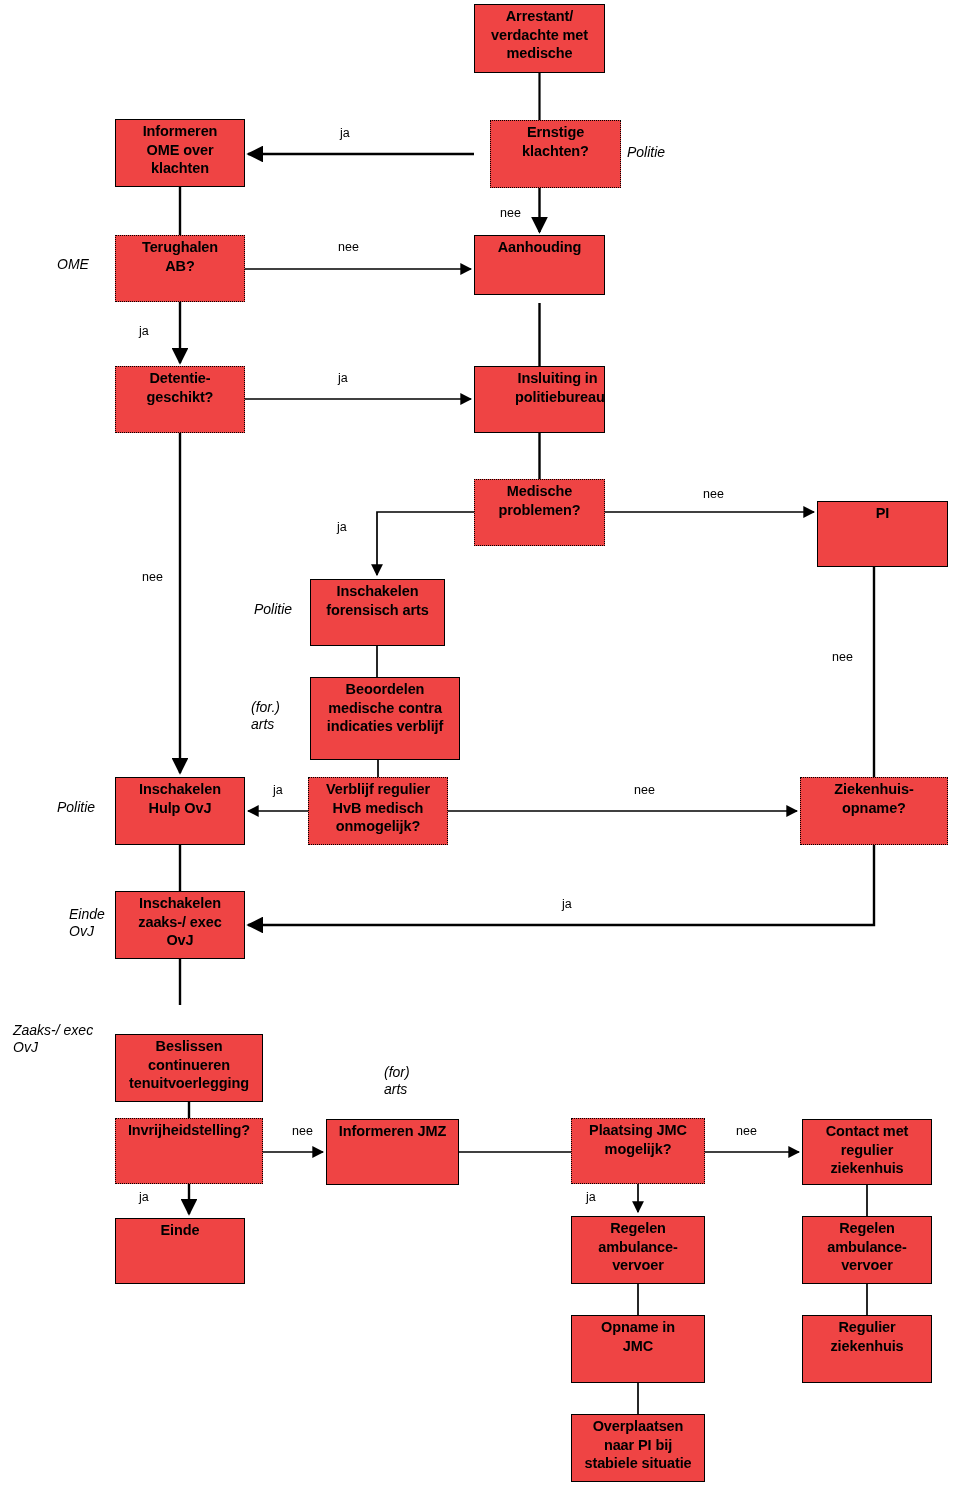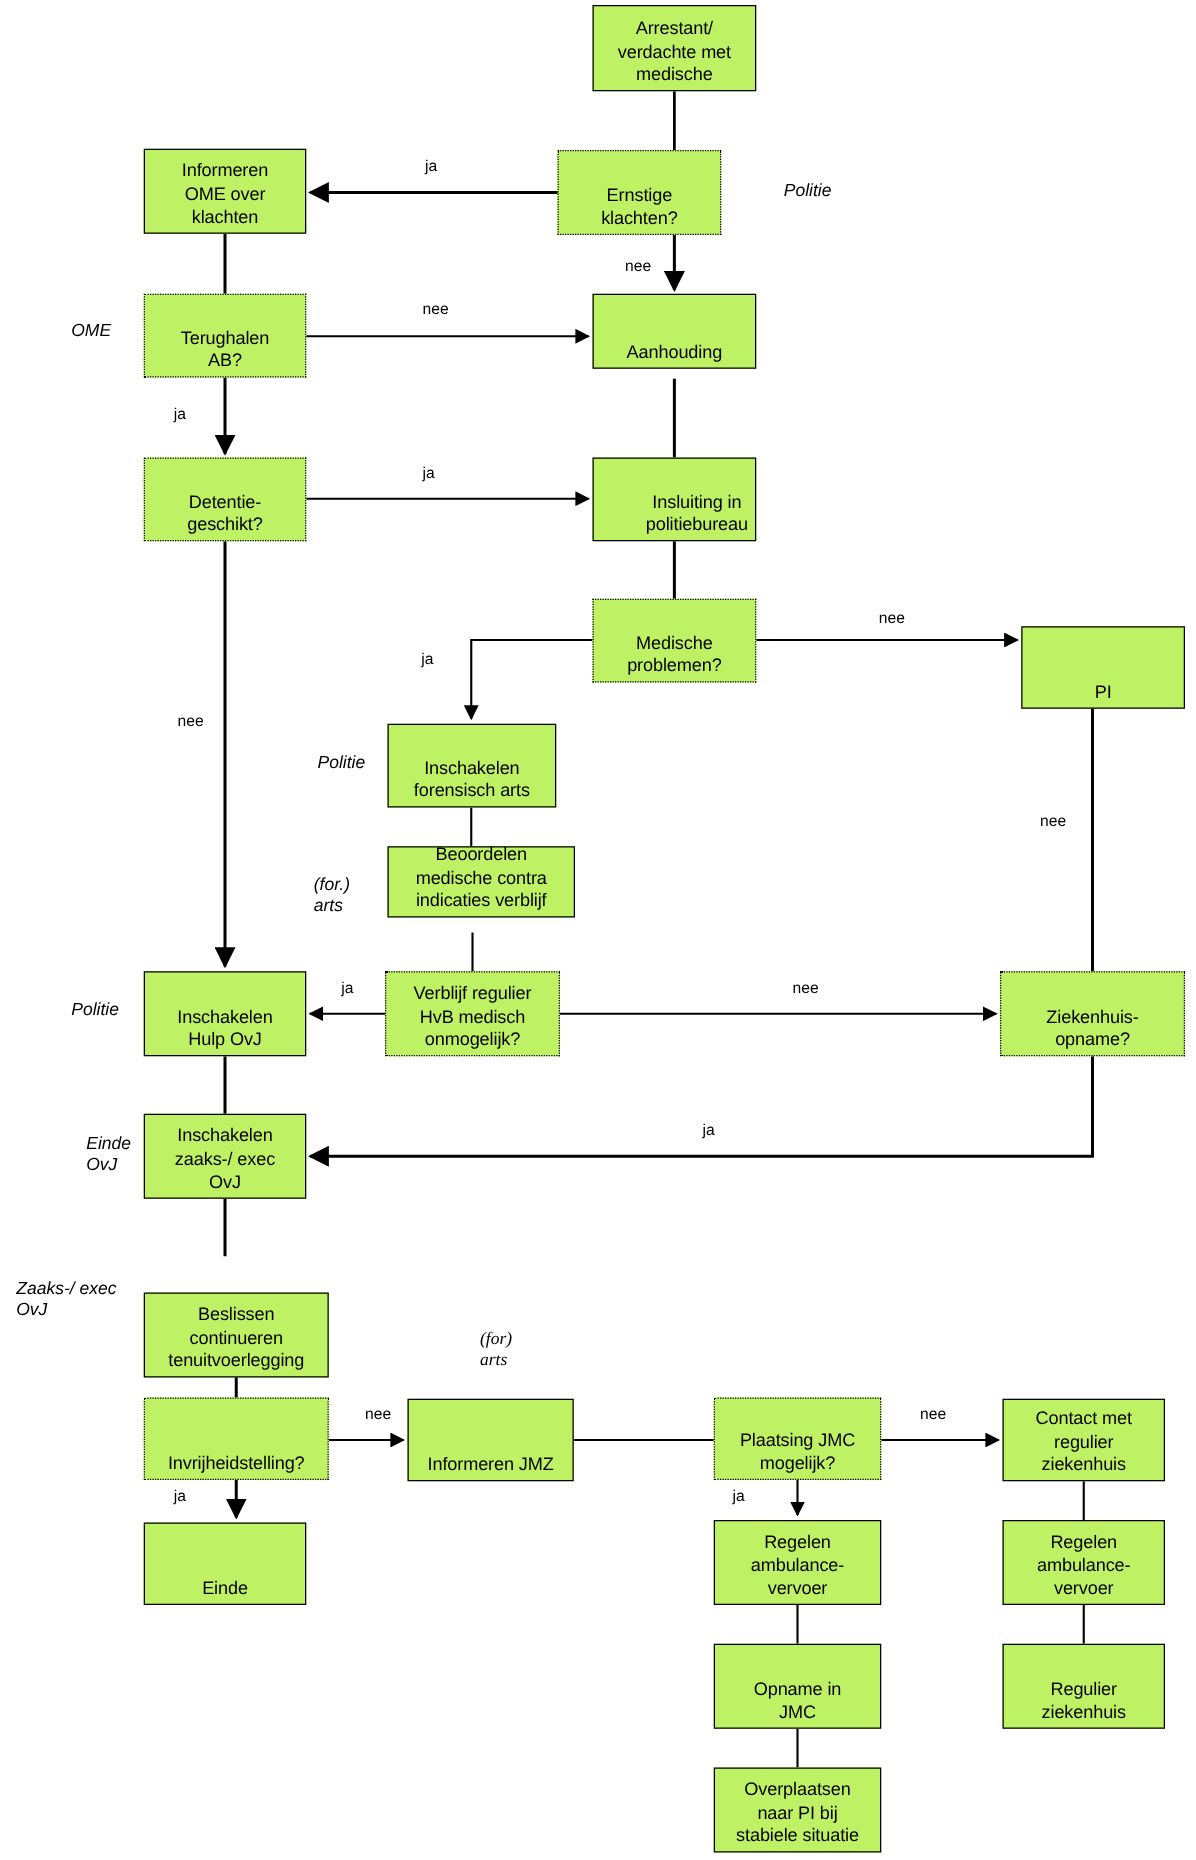--- a/index.html
+++ b/index.html
@@ -19,29 +19,30 @@
     position: absolute;
     left: 0;
     top: 0;
     width: 957px;
     height: 1488px;
   }
   .node {
     position: absolute;
     box-sizing: border-box;
     display: flex;
-    align-items: flex-end;
+    align-items: flex-start;
     justify-content: center;
     text-align: center;
-    background: #bef264;
+    background: #ef4444;
     color: #000000;
     font-size: 14.5px;
     line-height: 1.28;
     letter-spacing: -0.1px;
     padding: 2px 4px;
+    font-weight: bold;
   }
   .node.solid {
     border: 1.6px solid #000000;
   }
   .node.dotted {
     border: 1.7px dotted #000000;
   }
   .node .nlabel {
     white-space: pre-line;
     display: block;
@@ -138,21 +139,21 @@
       <path d="M 638 1383 L 638 1414" stroke-width="1.7"></path>
     </g>
   </svg>
 
   <div id="nodes-layer">
       <div class="node solid" style="left: 474px; top: 4px; width: 131px; height: 69px;">
         <span class="nlabel">Arrestant/
 verdachte met
 medische</span>
       </div>
-      <div class="node dotted" style="left: 446px; top: 120px; width: 131px; height: 68px;">
+      <div class="node dotted" style="left: 490px; top: 120px; width: 131px; height: 68px;">
         <span class="nlabel">Ernstige
 klachten?</span>
       </div>
       <div class="node solid" style="left: 115px; top: 119px; width: 130px; height: 68px;">
         <span class="nlabel">Informeren
 OME over
 klachten</span>
       </div>
       <div class="node dotted" style="left: 115px; top: 235px; width: 130px; height: 67px;">
         <span class="nlabel">Terughalen
@@ -173,21 +174,21 @@
         <span class="nlabel">Medische
 problemen?</span>
       </div>
       <div class="node solid" style="left: 817px; top: 501px; width: 131px; height: 66px;">
         <span class="nlabel">PI</span>
       </div>
       <div class="node solid" style="left: 310px; top: 579px; width: 135px; height: 67px;">
         <span class="nlabel">Inschakelen
 forensisch arts</span>
       </div>
-      <div class="node solid" style="left: 310px; top: 677px; width: 150px; height: 57px;">
+      <div class="node solid" style="left: 310px; top: 677px; width: 150px; height: 83px;">
         <span class="nlabel">Beoordelen
 medische contra
 indicaties verblijf</span>
       </div>
       <div class="node solid" style="left: 115px; top: 777px; width: 130px; height: 68px;">
         <span class="nlabel">Inschakelen
 Hulp OvJ</span>
       </div>
       <div class="node dotted" style="left: 308px; top: 777px; width: 140px; height: 68px;">
         <span class="nlabel">Verblijf regulier
@@ -272,17 +273,17 @@
       <div class="role-label" style="left: 627px; top: 144px;">Politie</div>
       <div class="role-label" style="left: 57px; top: 256px;">OME</div>
       <div class="role-label" style="left: 254px; top: 601px;">Politie</div>
       <div class="role-label" style="left: 251px; top: 699px;">(for.)
 arts</div>
       <div class="role-label" style="left: 57px; top: 799px;">Politie</div>
       <div class="role-label" style="left: 69px; top: 906px;">Einde
 OvJ</div>
       <div class="role-label" style="left: 13px; top: 1022px;">Zaaks-/ exec
 OvJ</div>
-      <div class="role-label" style="left: 384px; top: 1064px; font-family: Liberation Serif, serif;">(for)
+      <div class="role-label" style="left: 384px; top: 1064px;">(for)
 arts</div>
     </div>
 
 </div>
 
 </body></html>

